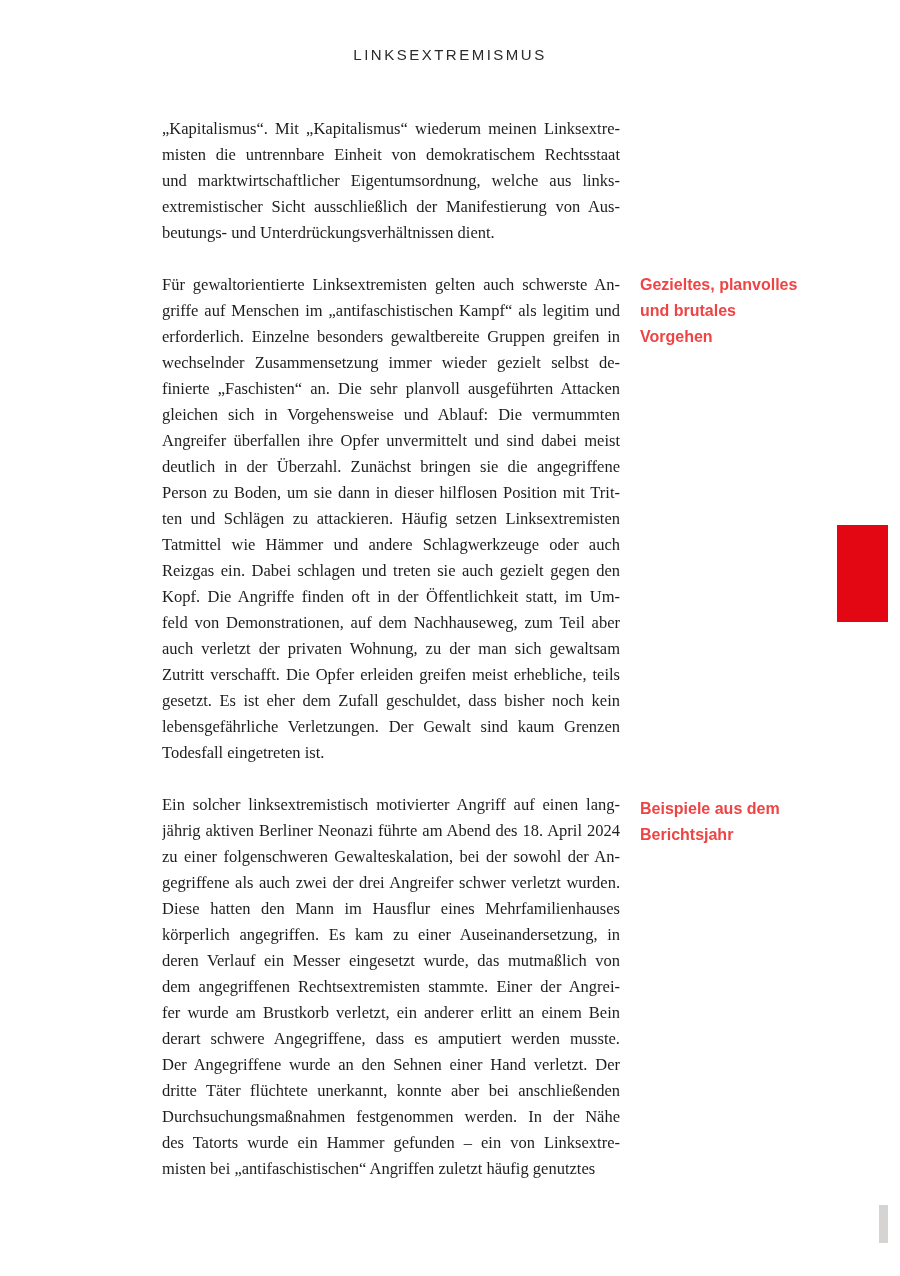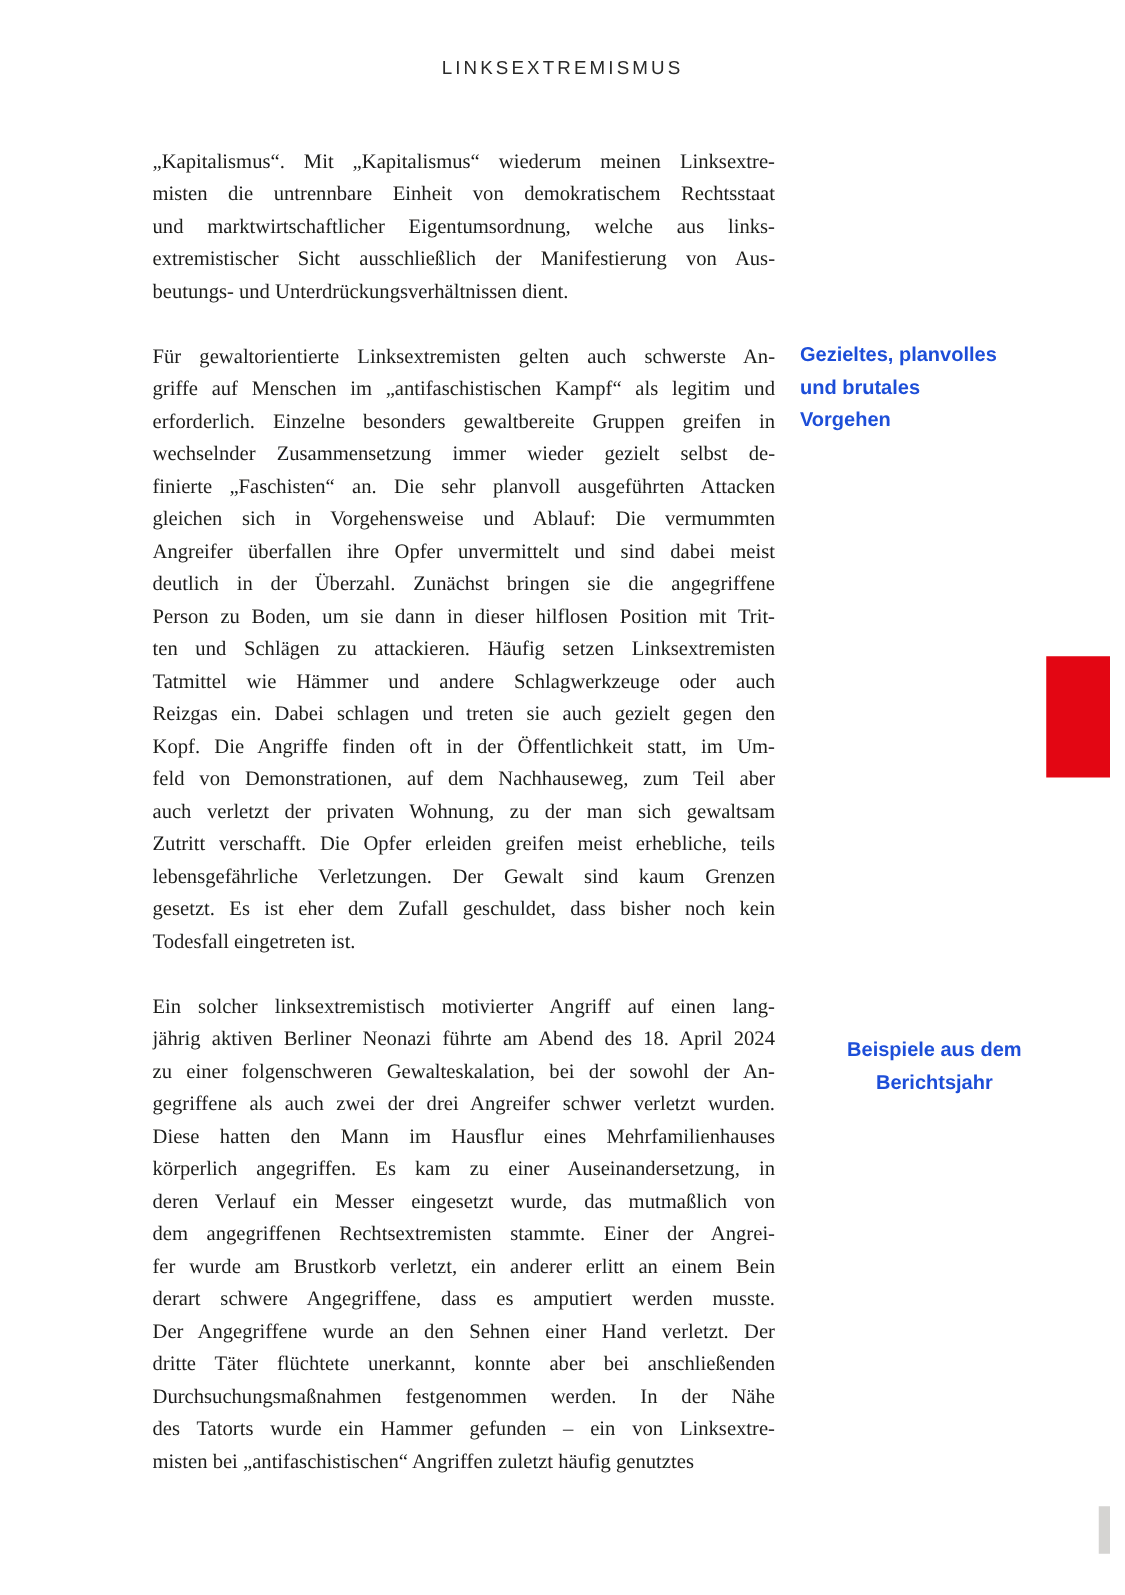--- a/index.html
+++ b/index.html
@@ -37,36 +37,37 @@
     color: var(--text-color, #1d1d1b);
   }
   .paragraph {
     margin: 0 0 26px 0;
   }
   .line {
     text-align: justify;
     text-align-last: justify;
     height: 26px;
     overflow: hidden;
+    margin-left: 40px;
   }
   .line.last {
     text-align-last: left;
   }
   .margin-note {
     position: absolute;
     left: 640px;
     width: 215px;
     font-family: "Liberation Sans", "DejaVu Sans", sans-serif;
     font-weight: 700;
     font-size: 16px;
     line-height: 26px;
-    color: #1d4ed8;
+    color: #ef4444;
   }
   .margin-note-0 { top: 272px; }
-  .margin-note-1 { top: 828px; text-align: center; }
+  .margin-note-1 { top: 796px; }
   .chapter-marker {
     position: absolute;
     left: 837px;
     top: 525px;
     width: 63px;
     height: 97px;
     background: var(--marker-red, #e30613);
   }
   .page-number-box {
     position: absolute;
@@ -110,22 +111,22 @@
         <div class="line">Angreifer überfallen ihre Opfer unvermittelt und sind dabei meist</div>
         <div class="line">deutlich in der Überzahl. Zunächst bringen sie die angegriffene</div>
         <div class="line">Person zu Boden, um sie dann in dieser hilflosen Position mit Trit-</div>
         <div class="line">ten und Schlägen zu attackieren. Häufig setzen Linksextremisten</div>
         <div class="line">Tatmittel wie Hämmer und andere Schlagwerkzeuge oder auch</div>
         <div class="line">Reizgas ein. Dabei schlagen und treten sie auch gezielt gegen den</div>
         <div class="line">Kopf. Die Angriffe finden oft in der Öffentlichkeit statt, im Um-</div>
         <div class="line">feld von Demonstrationen, auf dem Nachhauseweg, zum Teil aber</div>
         <div class="line">auch verletzt der privaten Wohnung, zu der man sich gewaltsam</div>
         <div class="line">Zutritt verschafft. Die Opfer erleiden greifen meist erhebliche, teils</div>
+        <div class="line">gesetzt. Es ist eher dem Zufall geschuldet, dass bisher noch kein</div>
         <div class="line">lebensgefährliche Verletzungen. Der Gewalt sind kaum Grenzen</div>
-        <div class="line">gesetzt. Es ist eher dem Zufall geschuldet, dass bisher noch kein</div>
         <div class="line last">Todesfall eingetreten ist.</div>
       </div>
       <div class="paragraph">
         <div class="line">Ein solcher linksextremistisch motivierter Angriff auf einen lang-</div>
         <div class="line">jährig aktiven Berliner Neonazi führte am Abend des 18. April 2024</div>
         <div class="line">zu einer folgenschweren Gewalteskalation, bei der sowohl der An-</div>
         <div class="line">gegriffene als auch zwei der drei Angreifer schwer verletzt wurden.</div>
         <div class="line">Diese hatten den Mann im Hausflur eines Mehrfamilienhauses</div>
         <div class="line">körperlich angegriffen. Es kam zu einer Auseinandersetzung, in</div>
         <div class="line">deren Verlauf ein Messer eingesetzt wurde, das mutmaßlich von</div>

